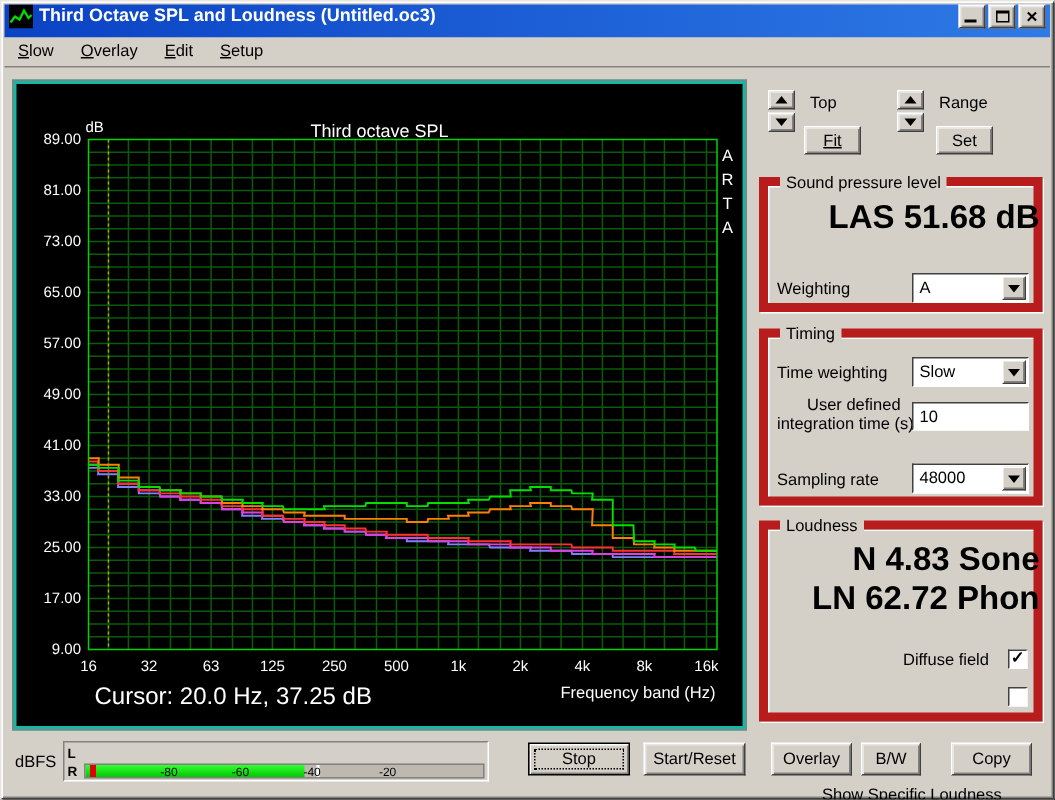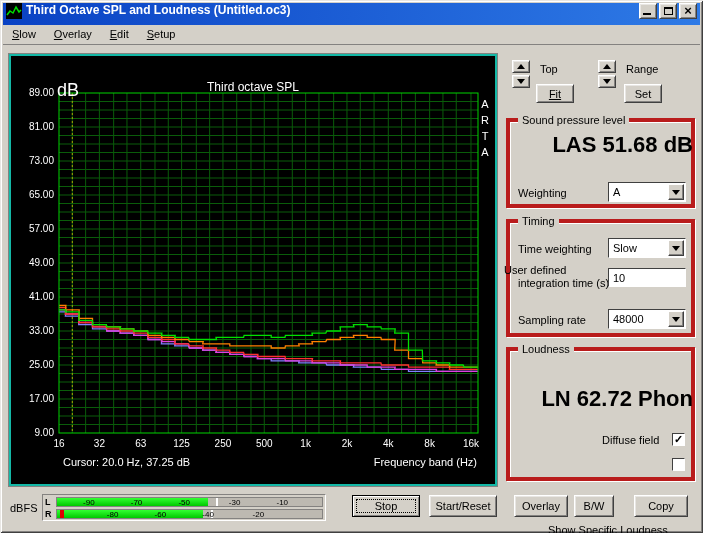--- a/index.html
+++ b/index.html
@@ -26,38 +26,38 @@
   .menubar{position:absolute;left:3px;top:25px;width:697px;height:20px;background:#d4d0c8;
     border-bottom:1px solid #848280;display:flex;align-items:stretch;}
   .menu-item{display:inline-block;padding:3px 9px;cursor:default;}
   .menu-item::first-letter{text-decoration:underline;}
   
   .chart-panel{position:absolute;left:8px;top:53px;width:490px;height:434px;background:#14b8a6;
     border:1px solid #848280;padding:2px;}
   .chart-widget{position:relative;width:484px;height:428px;background:#000;color:#fff;}
   #plot-svg{position:absolute;left:0;top:0;}
   .chart-title{position:absolute;left:0;top:24px;width:100%;text-align:center;font-size:12px;}
-  .chart-yunit{position:absolute;left:46px;top:24px;font-size:18px;text-align:center;}
+  .chart-yunit{position:absolute;left:46px;top:24px;font-size:10px;text-align:center;}
   .chart-arta{position:absolute;right:4px;top:42px;writing-mode:vertical-rl;text-orientation:upright;
     letter-spacing:4px;font-size:11px;}
-  .cursor-text{position:absolute;left:52px;top:400px;font-size:11px;}
+  .cursor-text{position:absolute;left:52px;top:400px;font-size:16px;}
   .xaxis-label{position:absolute;right:18px;top:400px;font-size:11px;}
   
   .lbl{position:absolute;font-size:11px;white-space:nowrap;}
   .btn{position:absolute;background:#d4d0c8;border:1px solid;border-color:#fff #404040 #404040 #fff;
     box-shadow:inset 1px 1px 0 #e8e6e3,inset -1px -1px 0 #848280;
     font-family:"Liberation Sans",sans-serif;font-size:11px;text-align:center;cursor:default;padding:0;}
   .btn.default{border:1px solid #000;box-shadow:inset 1px 1px 0 #fff,inset -1px -1px 0 #848280;}
   .btn.default::after{content:"";position:absolute;left:3px;top:3px;right:3px;bottom:3px;border:1px dotted #000;}
   .spin{position:absolute;width:18px;height:13px;background:#d4d0c8;border:1px solid;
     border-color:#fff #404040 #404040 #fff;box-shadow:inset 1px 1px 0 #e8e6e3,inset -1px -1px 0 #848280;
     display:flex;align-items:center;justify-content:center;cursor:default;}
   .arr-up{width:0;height:0;border-left:4px solid transparent;border-right:4px solid transparent;border-bottom:5px solid #000;}
   .arr-dn{width:0;height:0;border-left:4px solid transparent;border-right:4px solid transparent;border-top:5px solid #000;}
-  .groupbox{position:absolute;border:4px solid #b91c1c;box-shadow:1px 1px 0 #fff,inset 1px 1px 0 #fff;}
+  .groupbox{position:absolute;border:6px solid #b91c1c;box-shadow:1px 1px 0 #fff,inset 1px 1px 0 #fff;}
   .legend{position:absolute;top:-8px;left:8px;background:#d4d0c8;padding:0 4px;font-size:11px;}
   .big-value{position:absolute;right:10px;font-size:22px;font-weight:bold;white-space:nowrap;}
   .combo{position:absolute;width:78px;height:20px;background:#fff;border:1px solid;
     border-color:#404040 #fff #fff #404040;display:flex;align-items:center;cursor:default;}
   .combo-value{flex:1;padding:0 4px;font-size:11px;overflow:hidden;white-space:nowrap;}
   .combo-btn{width:16px;height:16px;margin-right:1px;background:#d4d0c8;border:1px solid;
     border-color:#fff #404040 #404040 #fff;box-shadow:inset -1px -1px 0 #848280;
     display:flex;align-items:center;justify-content:center;}
   .text-input{position:absolute;width:78px;height:19px;background:#fff;border:1px solid;
     border-color:#404040 #fff #fff #404040;font-family:"Liberation Sans",sans-serif;font-size:11px;padding:0 4px;}
@@ -252,53 +252,45 @@
   <div class="groupbox" style="left:506px;top:219px;width:189px;height:118px;">
     <span class="legend">Timing</span>
   </div>
   <span class="lbl" style="left:518px;top:243px;">Time weighting</span>
   <div class="combo" style="left:608px;top:238px;">
     <span class="combo-value">Slow</span>
     <span class="combo-btn">
         <span class="arr-dn"></span>
       </span>
   </div>
-  <span class="lbl" style="left:504px;top:264px;">User defined</span>
+  <span class="lbl" style="left:538px;top:264px;">User defined</span>
   <span class="lbl" style="left:518px;top:277px;">integration time (s)</span>
   <input class="text-input" style="left: 608px; top: 268px;" value="10">
   <span class="lbl" style="left:518px;top:314px;">Sampling rate</span>
   <div class="combo" style="left:608px;top:309px;">
     <span class="combo-value">48000</span>
     <span class="combo-btn">
         <span class="arr-dn"></span>
       </span>
   </div>
 
   <div class="groupbox" style="left:506px;top:347px;width:189px;height:134px;">
     <span class="legend">Loudness</span>
   </div>
+  <div class="big-value" style="top:360px;">N 4.83 Sone</div>
   <div class="big-value" style="top:386px;">LN 62.72 Phon</div>
   <span class="lbl" style="left:602px;top:434px;">Diffuse field</span>
   <span class="checkbox checked" style="left:672px;top:433px;">✓</span>
   <span class="lbl" style="left:548px;top:486px;margin-top:38px;">Show Specific Loudness</span>
   <span class="checkbox" style="left:672px;top:458px;"></span>
 
   <span class="lbl" style="left:10px;top:502px;">dBFS</span>
   <div class="meter-box">
     <div class="meter-row">
       <span class="meter-ch">L</span>
-      <div class="meter-bar" id="meter-0">
-          <div class="m-fill" style="width:57%"></div>
-          <div class="m-peak" style="left:60%"></div>
-          <span class="m-label" style="left:12%">-90</span>
-          <span class="m-label" style="left:30%">-70</span>
-          <span class="m-label" style="left:48%">-50</span>
-          <span class="m-label" style="left:67%">-30</span>
-          <span class="m-label" style="left:85%">-10</span>
-        </div>
     </div>
     <div class="meter-row">
       <span class="meter-ch">R</span>
       <div class="meter-bar" id="meter-1">
           <div class="m-fill" style="width:55%"></div>
           <div class="m-clip"></div>
           <div class="m-peak" style="left:58%"></div>
           <span class="m-label" style="left:21%">-80</span>
           <span class="m-label" style="left:39%">-60</span>
           <span class="m-label" style="left:57%">-40</span>

